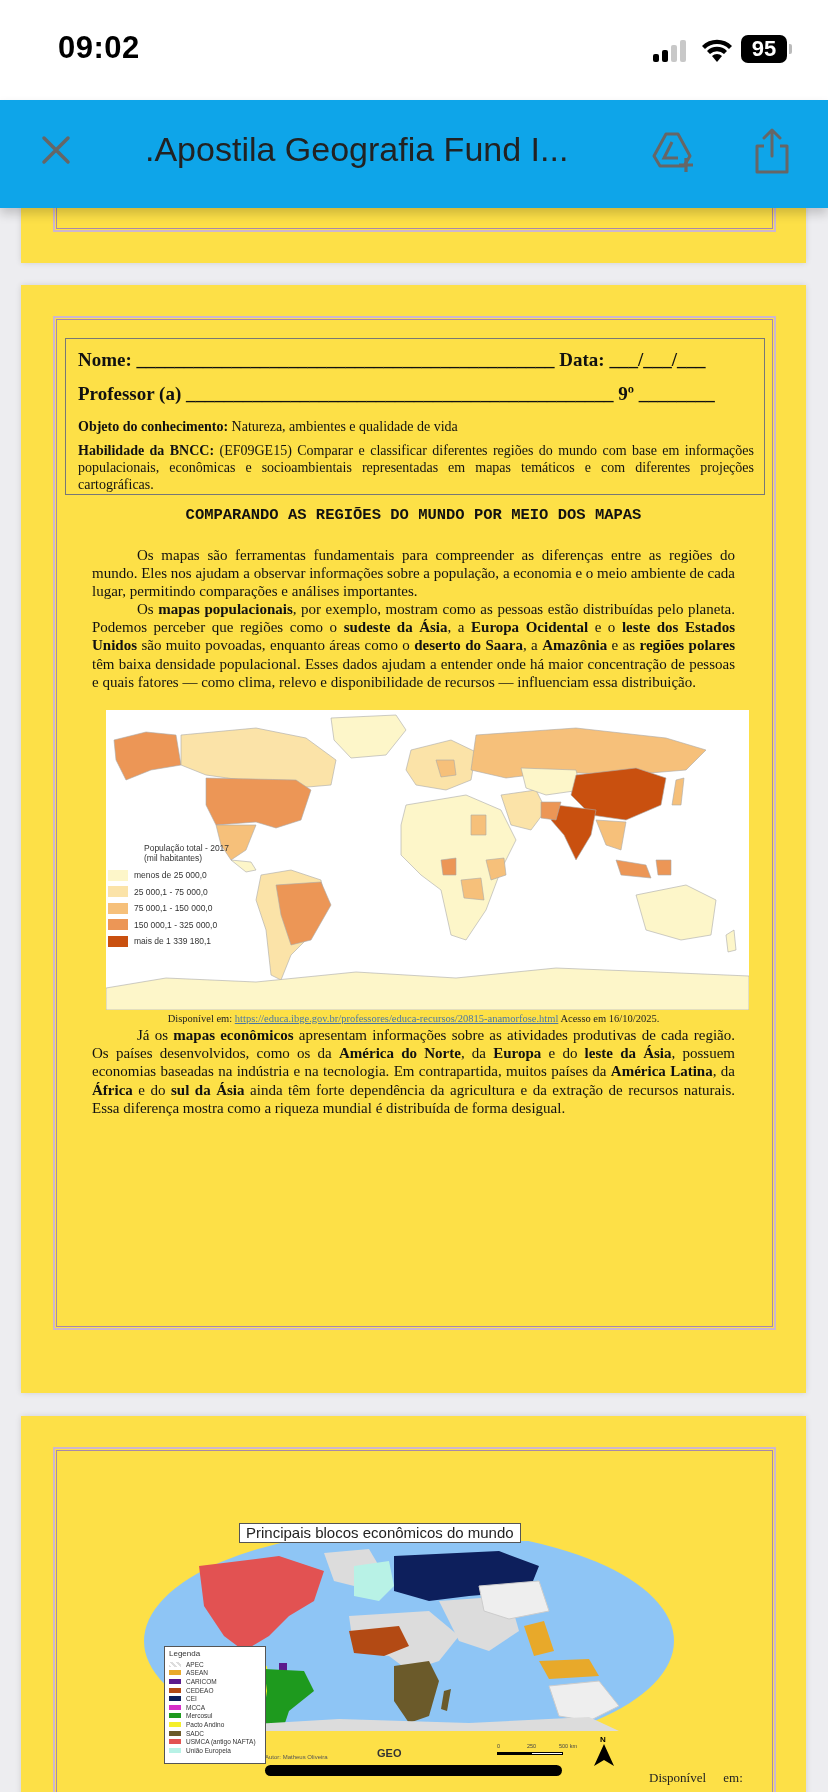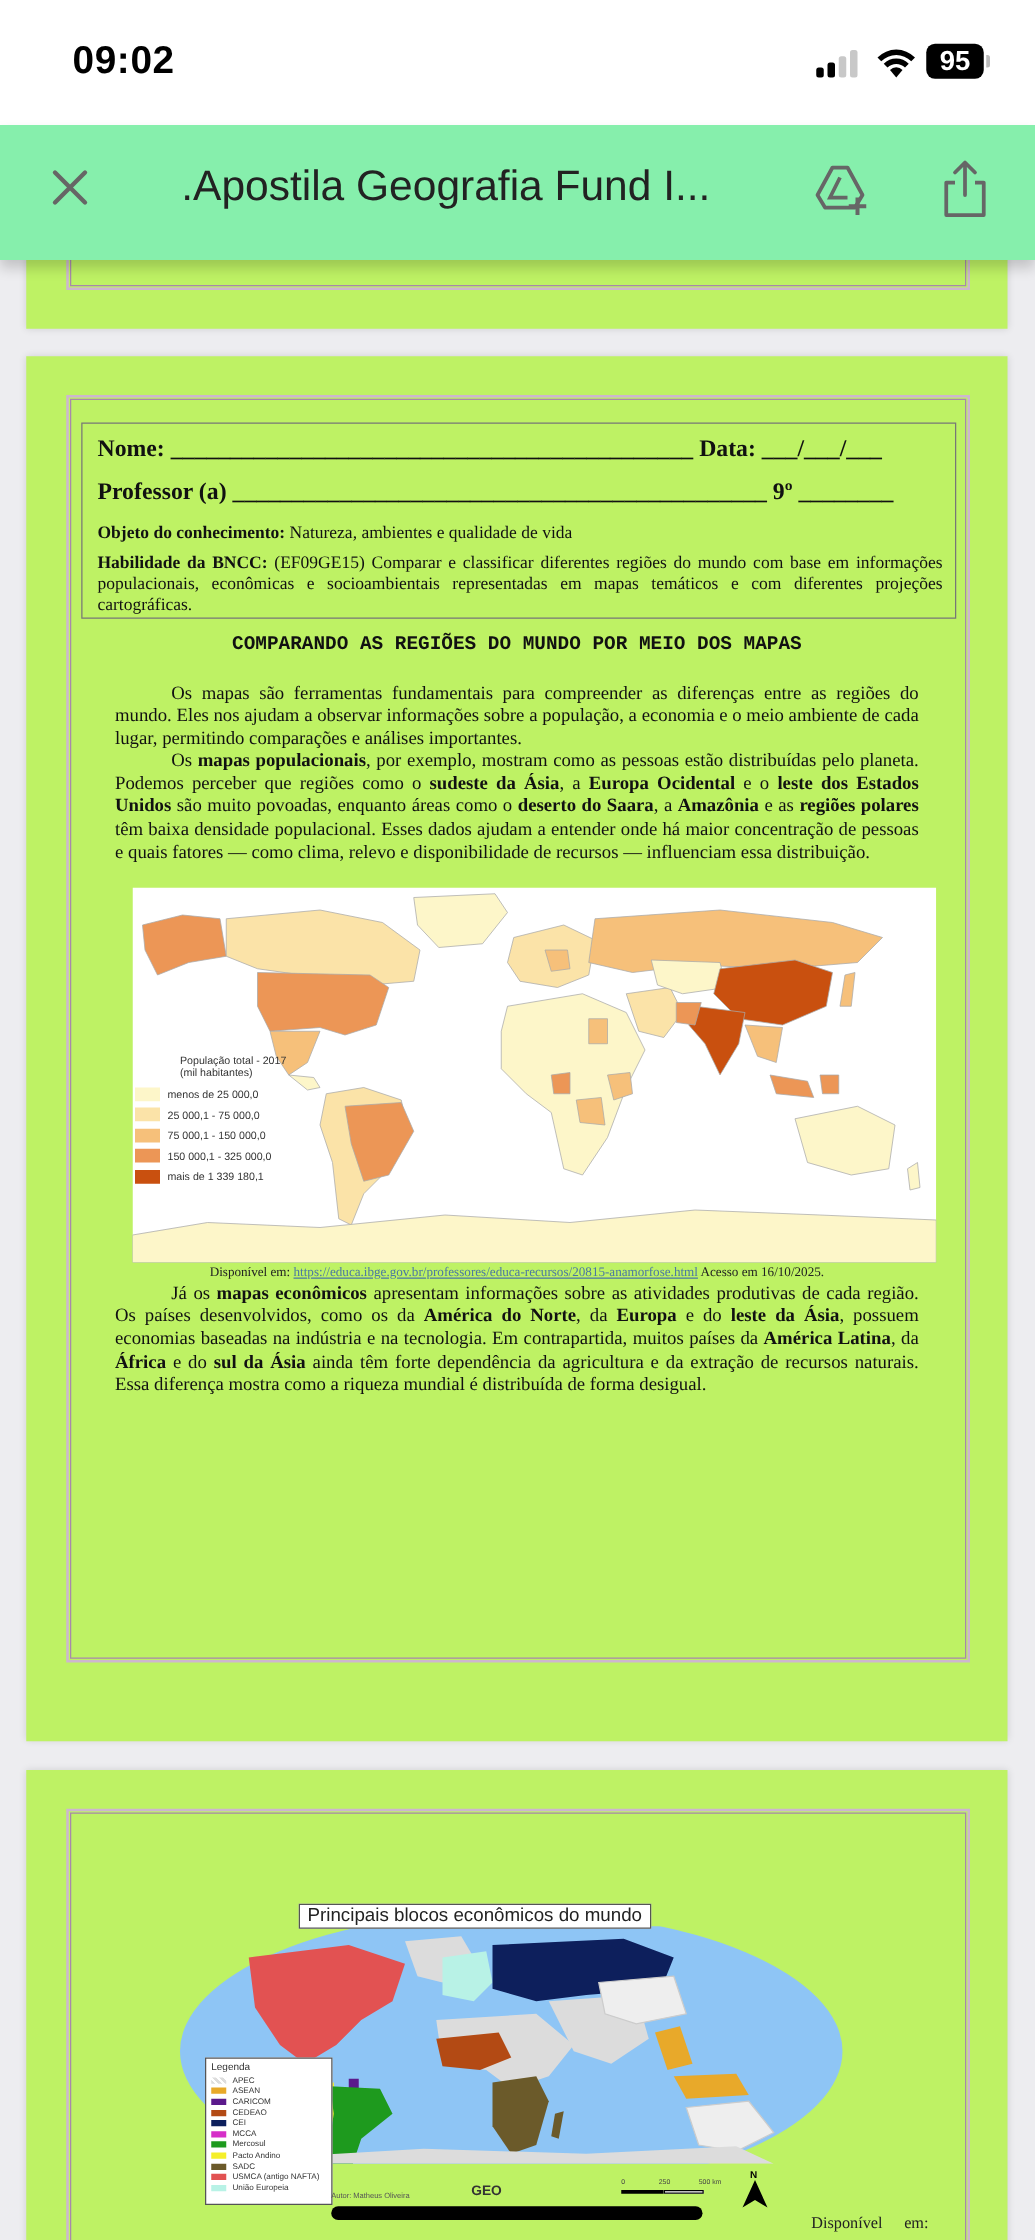--- a/index.html
+++ b/index.html
@@ -9,28 +9,28 @@
   
   .statusbar { position: absolute; left: 0; top: 0; width: 828px; height: 100px; background: #fff; z-index: 5; padding-left: 14px; }
   .time { position: absolute; left: 58px; top: 30px; font-size: 31px; font-weight: bold; color: #000; letter-spacing: 0.5px; }
   .sig { position: absolute; left: 653px; top: 40px; width: 34px; height: 22px; }
   .sig span { position: absolute; bottom: 0; width: 6px; border-radius: 2px; background: #000; }
   .wifi { position: absolute; left: 700px; top: 36px; width: 34px; height: 28px; }
   .battery { position: absolute; left: 741px; top: 35px; width: 46px; height: 28px; background: #000; color: #fff; border-radius: 7px; font-size: 22px; font-weight: bold; text-align: center; line-height: 28px; }
   .battery-tip { position: absolute; left: 789px; top: 44px; width: 3px; height: 10px; background: #bbb; border-radius: 0 2px 2px 0; }
 
   
-  .navbar { position: absolute; left: 0; top: 100px; width: 828px; height: 108px; background: #86efac; z-index: 5; box-shadow: 0 6px 10px rgba(0,0,0,0.18); }
+  .navbar { position: absolute; left: 0; top: 100px; width: 828px; height: 108px; background: #0ea5e9; z-index: 5; box-shadow: 0 6px 10px rgba(0,0,0,0.18); }
   .close-btn { position: absolute; left: 38px; top: 32px; width: 36px; height: 36px; }
   .nav-title { position: absolute; left: 145px; top: 30px; font-size: 34px; color: #222; white-space: nowrap; }
   .drive-btn { position: absolute; left: 650px; top: 28px; width: 46px; height: 46px; }
   .share-btn { position: absolute; left: 752px; top: 26px; width 40px; width: 40px; height: 50px; }
 
   
-  .page { position: absolute; left: 21px; width: 785px; background: #bef264; box-shadow: 0 0 6px rgba(0,0,0,0.12); }
+  .page { position: absolute; left: 21px; width: 785px; background: #fde047; box-shadow: 0 0 6px rgba(0,0,0,0.12); }
   .frame { position: absolute; border: 2px solid #cdb6cf; outline: 1px solid #a889ab; outline-offset: -4px; }
 
   .p0 { top: 160px; height: 103px; }
   .p0 .frame { left: 32px; top: 0; width: 723px; height: 72px; }
 
   .p1 { top: 285px; height: 1108px; }
   .p1 .frame { left: 32px; top: 31px; width: 723px; height: 1014px; }
 
   .p2 { top: 1416px; height: 400px; }
   .p2 .frame { left: 32px; top: 31px; width: 723px; height: 400px; }

